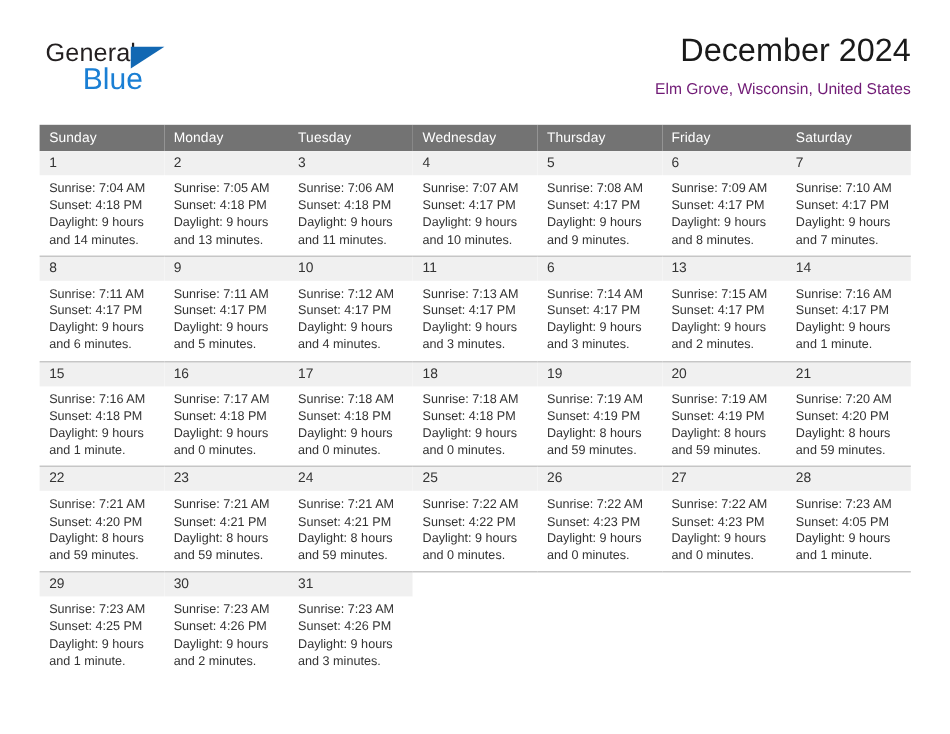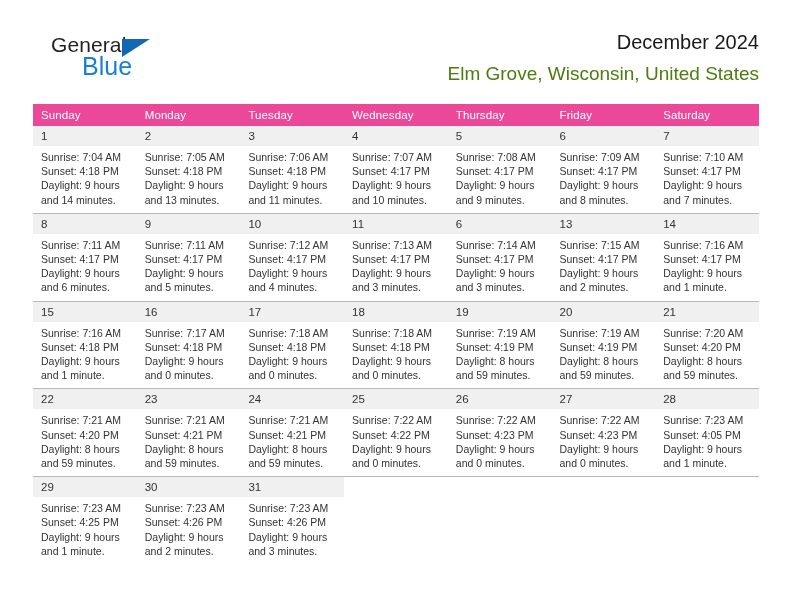--- a/index.html
+++ b/index.html
@@ -24,21 +24,21 @@
   
   .header {
     position: absolute;
     left: 33px;
     top: 26px;
     right: 33px;
     height: 70px;
   }
   .logo {
     position: absolute;
-    left: 18px;
+    left: 5px;
     top: 8px;
     width: 160px;
     height: 54px;
   }
   .logo-general {
     position: absolute;
     left: 0;
     top: 0;
     font-size: 21px;
     letter-spacing: 0.1px;
@@ -63,46 +63,46 @@
     line-height: 22px;
   }
 
   .title-block {
     position: absolute;
     right: 0;
     top: 0;
     text-align: right;
   }
   .cal-title {
-    font-size: 20px;
+    font-size: 27px;
     color: #1a1a1a;
     line-height: 32px;
     white-space: nowrap;
     font-weight: normal;
     margin: 0;
   }
   .cal-subtitle {
-    font-size: 19px;
-    color: #4d7c0f;
+    font-size: 13px;
+    color: #701a75;
     line-height: 20px;
     margin-top: 6px;
     white-space: nowrap;
   }
 
   
   .calendar {
     position: absolute;
     left: 33px;
     top: 104px;
     width: 726px;
     border-collapse: collapse;
     table-layout: fixed;
   }
   .calendar th {
-    background: #ec4899;
+    background: #737373;
     color: #ffffff;
     font-size: 11.5px;
     font-weight: normal;
     text-align: left;
     padding: 5px 0 5px 8px;
     height: 12px;
     letter-spacing: 0.1px;
   }
   .calendar td {
     vertical-align: top;

